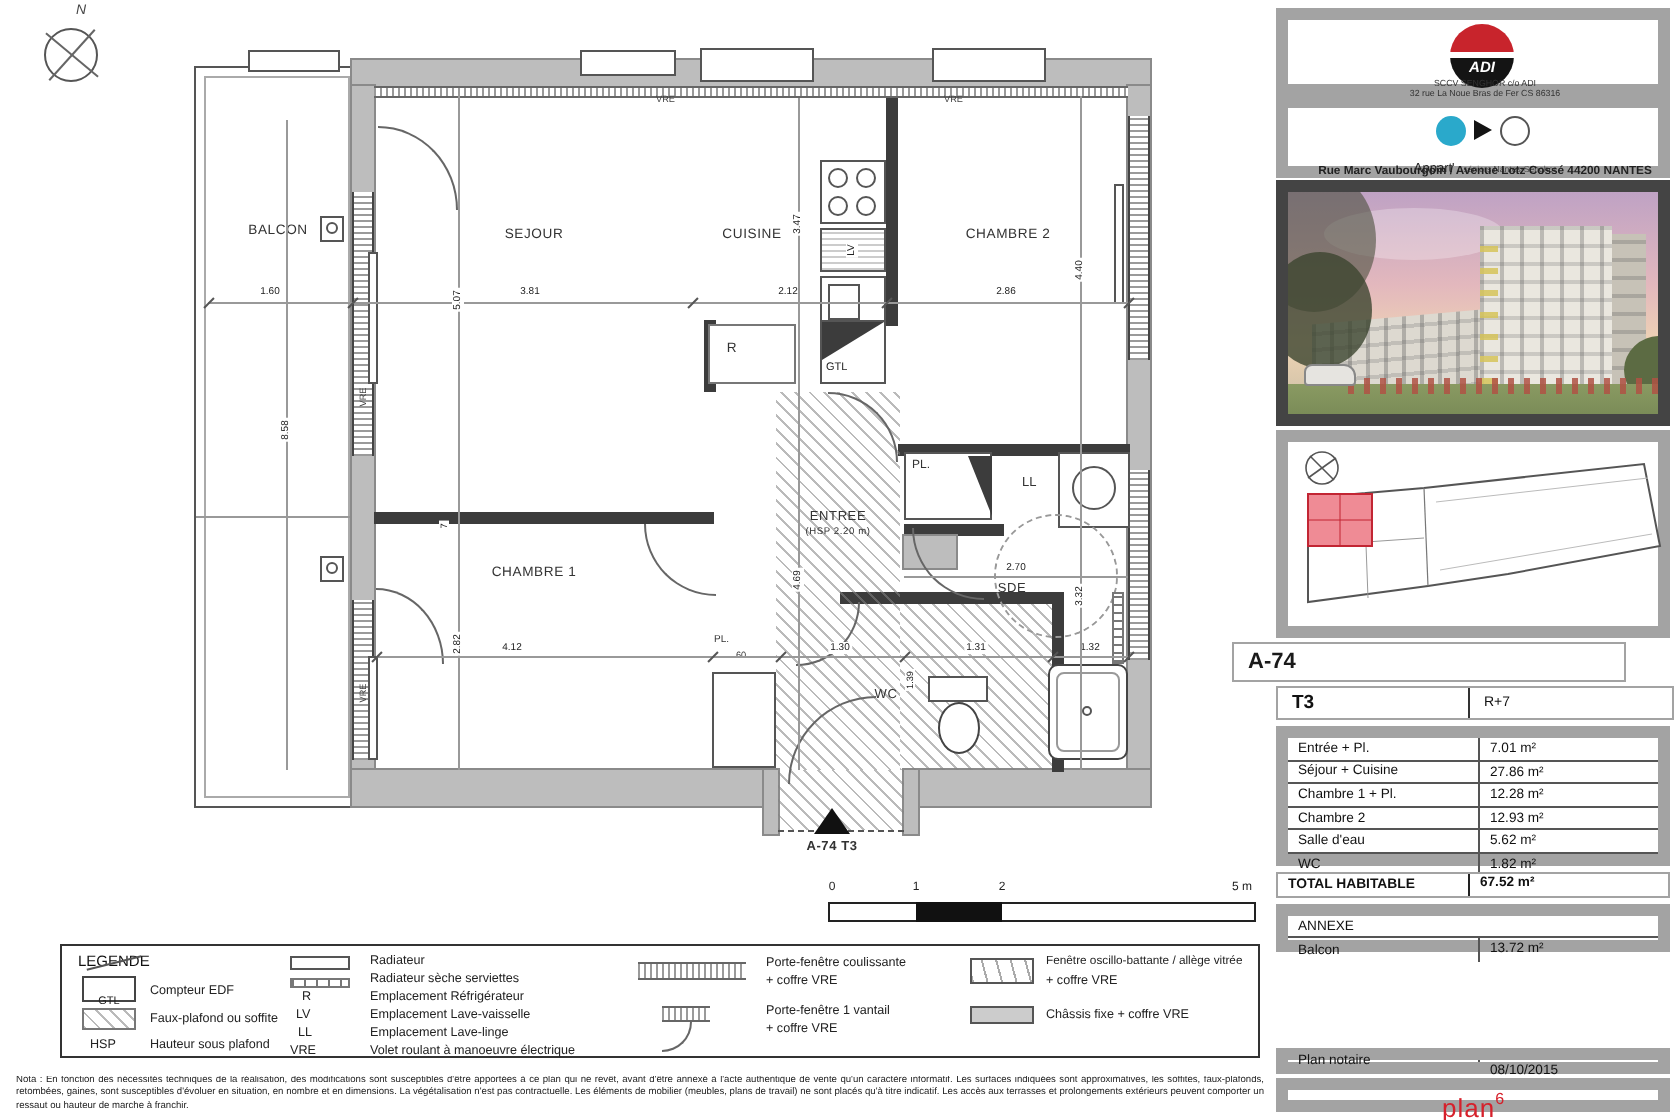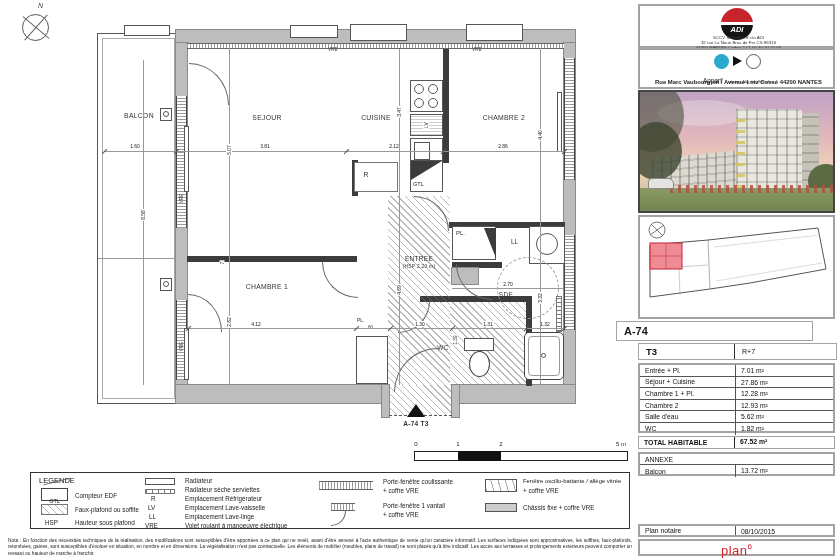--- a/index.html
+++ b/index.html
@@ -18,21 +18,21 @@
   .dline{position:absolute;background:#999}
   .tick{position:absolute;width:1px;height:7px;background:#555;transform:rotate(45deg)}
   .arc{position:absolute}
   .arc-tl{border-top:1px solid #666;border-left:1px solid #666;border-top-left-radius:100%}
   .arc-tr{border-top:1px solid #666;border-right:1px solid #666;border-top-right-radius:100%}
   .arc-bl{border-bottom:1px solid #666;border-left:1px solid #666;border-bottom-left-radius:100%}
   .arc-br{border-bottom:1px solid #666;border-right:1px solid #666;border-bottom-right-radius:100%}
   .fx{position:absolute;border:1px solid #555;background:#fff}
   .circ{position:absolute;border:1px solid #555;border-radius:50%;background:#fff}
   .lg{position:absolute;font-size:6.3px;color:#222;white-space:nowrap}
-  .pbox{position:absolute;border:2px solid #a3a3a3;background:#fff}
+  .pbox{position:absolute;border:6px solid #a3a3a3;background:#fff}
   .cell{font-size:6.8px;color:#111}
   .trow{display:flex;align-items:center}
 </style>
 </head>
 <body>
 
 <div class="abs" style="left:0;top:0;width:840px;height:560px">
 
   <div class="abs" style="left:14px;top:2px;width:46px;height:48px">
     <span class="abs" style="left:24px;top:0;font-size:7px;color:#444;font-style:italic">N</span>

